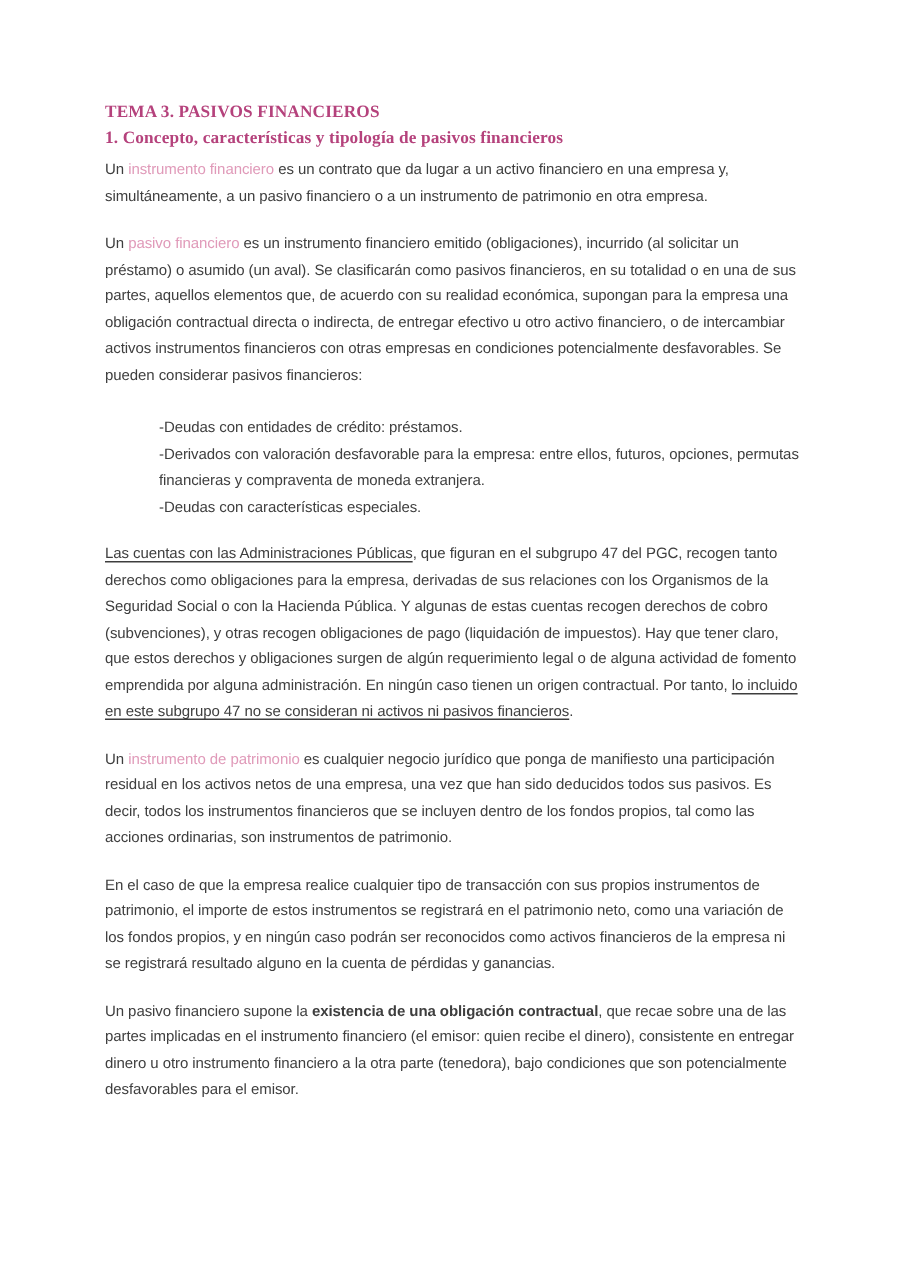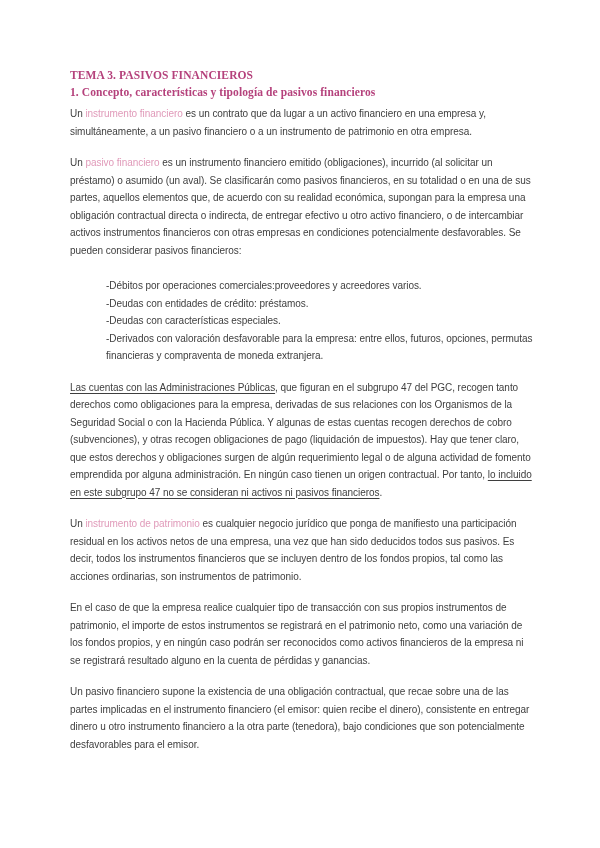--- a/index.html
+++ b/index.html
@@ -51,40 +51,39 @@
   }
   .list-item{
     font-size:10px;
     line-height:17.5px;
     letter-spacing:-0.05px;
     color:var(--body);
     margin:0;
   }
   .term{color:var(--term);}
   .u{text-decoration:underline;text-underline-offset:2px;margin-top:12px;}
-  .b{font-weight:400;text-align:center;}
+  .b{font-weight:700;text-align:center;}
 </style>
 </head>
 <body>
 
 <div class="page">
 
   <div class="doc-title">TEMA 3. PASIVOS FINANCIEROS</div>
 
   <div class="doc-heading">1. Concepto, características y tipología de pasivos financieros</div>
 
   <p class="para"><span class="run">Un </span><span class="run term">instrumento financiero</span><span class="run"> es un contrato que da lugar a un activo financiero en una empresa y, simultáneamente, a un pasivo financiero o a un instrumento de patrimonio en otra empresa.</span></p>
 
   <p class="para tight"><span class="run">Un </span><span class="run term">pasivo financiero</span><span class="run"> es un instrumento financiero emitido (obligaciones), incurrido (al solicitar un préstamo) o asumido (un aval). Se clasificarán como pasivos financieros, en su totalidad o en una de sus partes, aquellos elementos que, de acuerdo con su realidad económica, supongan para la empresa una obligación contractual directa o indirecta, de entregar efectivo u otro activo financiero, o de intercambiar activos instrumentos financieros con otras empresas en condiciones potencialmente desfavorables. Se pueden considerar pasivos financieros:</span></p>
 
   <div class="list-block">
-    <p class="list-item">-Débitos por operaciones comerciales:proveedores y acreedores varios.</p>
     <p class="list-item">-Deudas con entidades de crédito: préstamos.</p>
+    <p class="list-item">-Derivados con valoración desfavorable para la empresa: entre ellos, futuros, opciones, permutas financieras y compraventa de moneda extranjera.</p>
     <p class="list-item">-Deudas con características especiales.</p>
-    <p class="list-item">-Derivados con valoración desfavorable para la empresa: entre ellos, futuros, opciones, permutas financieras y compraventa de moneda extranjera.</p>
   </div>
 
   <p class="para"><span class="run u">Las cuentas con las Administraciones Públicas</span><span class="run">, que figuran en el subgrupo 47 del PGC, recogen tanto derechos como obligaciones para la empresa, derivadas de sus relaciones con los Organismos de la Seguridad Social o con la Hacienda Pública. Y algunas de estas cuentas recogen derechos de cobro (subvenciones), y otras recogen obligaciones de pago (liquidación de impuestos). Hay que tener claro, que estos derechos y obligaciones surgen de algún requerimiento legal o de alguna actividad de fomento emprendida por alguna administración. En ningún caso tienen un origen contractual. Por tanto, </span><span class="run u">lo incluido en este subgrupo 47 no se consideran ni activos ni pasivos financieros</span><span class="run">.</span></p>
 
   <p class="para"><span class="run">Un </span><span class="run term">instrumento de patrimonio</span><span class="run"> es cualquier negocio jurídico que ponga de manifiesto una participación residual en los activos netos de una empresa, una vez que han sido deducidos todos sus pasivos. Es decir, todos los instrumentos financieros que se incluyen dentro de los fondos propios, tal como las acciones ordinarias, son instrumentos de patrimonio.</span></p>
 
   <p class="para"><span class="run">En el caso de que la empresa realice cualquier tipo de transacción con sus propios instrumentos de patrimonio, el importe de estos instrumentos se registrará en el patrimonio neto, como una variación de los fondos propios, y en ningún caso podrán ser reconocidos como activos financieros de la empresa ni se registrará resultado alguno en la cuenta de pérdidas y ganancias.</span></p>
 
   <p class="para"><span class="run">Un pasivo financiero supone la </span><span class="run b">existencia de una obligación contractual</span><span class="run">, que recae sobre una de las partes implicadas en el instrumento financiero (el emisor: quien recibe el dinero), consistente en entregar dinero u otro instrumento financiero a la otra parte (tenedora), bajo condiciones que son potencialmente desfavorables para el emisor.</span></p>
 

